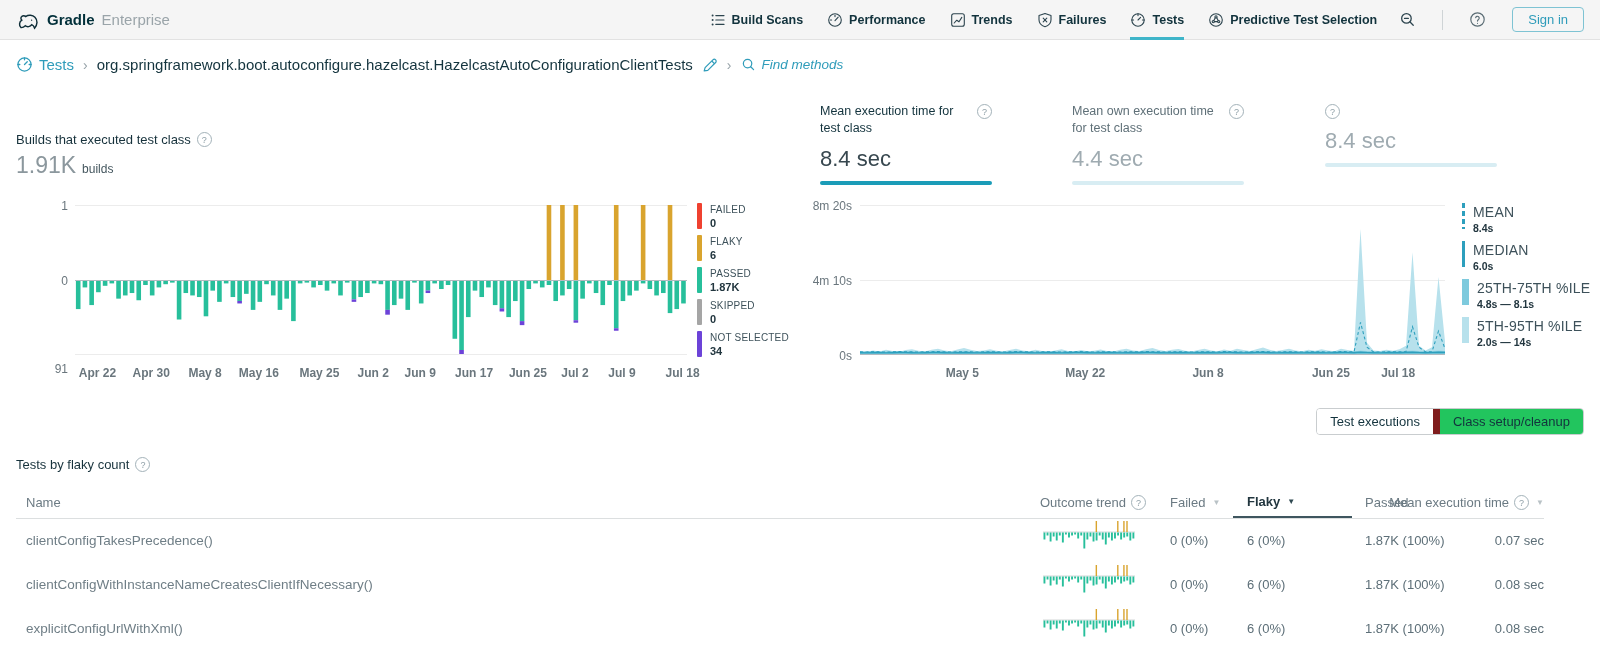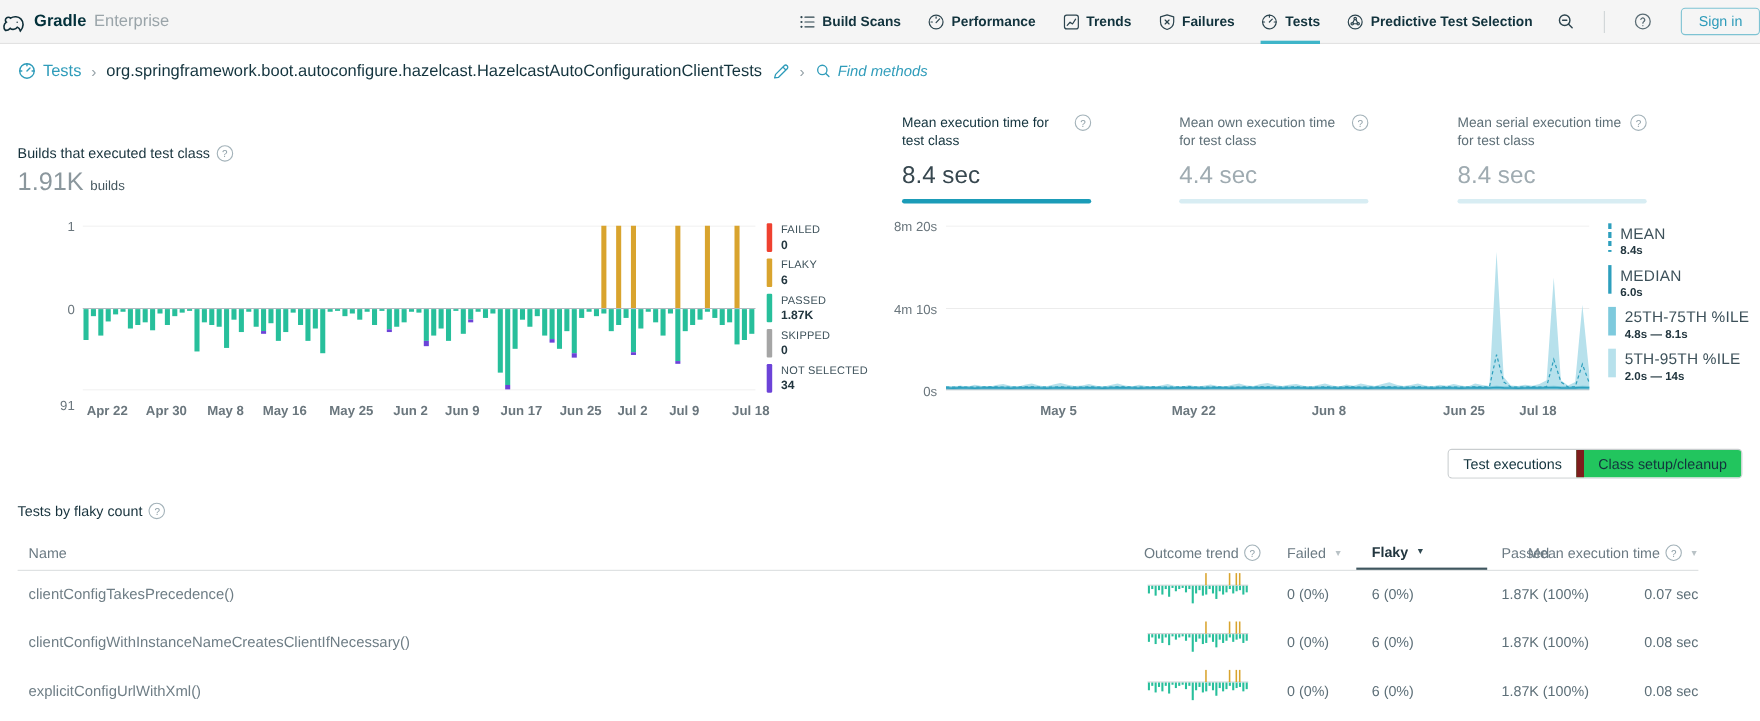--- a/index.html
+++ b/index.html
@@ -3,21 +3,21 @@
 <meta charset="utf-8">
 <style>
   html,body{margin:0;padding:0;}
   body{
     width:1600px;height:655px;position:relative;overflow:hidden;
     background:#ffffff;font-family:"Liberation Sans",sans-serif;color:#02303a;
   }
   svg{display:block}
   
   .topnav{position:absolute;left:0;top:0;width:1600px;height:40px;background:#f5f5f5;
-    border-bottom:1px solid #e2e2e2;display:flex;align-items:center;padding:0 0;box-sizing:border-box;}
+    border-bottom:1px solid #e2e2e2;display:flex;align-items:center;padding:0 16px;box-sizing:border-box;}
   .brand{display:flex;align-items:center;gap:7px;font-size:15px;cursor:pointer;}
   .brand-bold{font-weight:700;color:#02303a;}
   .brand-light{color:#9aa4a9;}
   .nav-spacer{flex:1;}
   .nav-list{display:flex;align-items:center;gap:24px;height:40px;}
   .nav-item{display:flex;align-items:center;gap:6px;height:100%;box-sizing:border-box;
     border-bottom:3px solid transparent;padding-top:3px;cursor:pointer;
     font-size:12.5px;font-weight:600;color:#12333d;white-space:nowrap;}
   .nav-item.active{border-bottom-color:#3fb5c9;}
   .nav-item svg{stroke:#2c444e;}
@@ -428,21 +428,20 @@
     <div class="card inactive" style="left: 1072px;">
       <div class="card-head">
         <div class="card-title">Mean own execution time for test class</div>
         <span class="qicon"></span>
       </div>
       <div class="card-value">4.4 sec</div>
       <div class="card-bar"></div>
     </div>
     <div class="card inactive" style="left: 1325px;">
       <div class="card-head">
-        <div class="card-title">Mean serial execution time for test class</div>
         <span class="qicon"></span>
       </div>
       <div class="card-value">8.4 sec</div>
       <div class="card-bar"></div>
     </div>
   </div>
 <div class="ylab ylab-wide" style="left:798px;top:199px;">8m 20s</div>
 <div class="ylab ylab-wide" style="left:798px;top:274px;">4m 10s</div>
 <div class="ylab ylab-wide" style="left:798px;top:349px;">0s</div>
 <svg id="exec-svg" width="585" height="150" style="position:absolute;left:860px;top:205px;">

